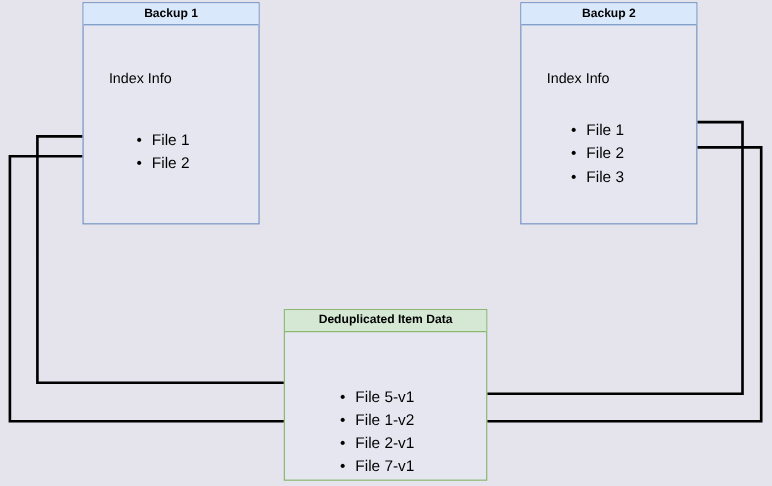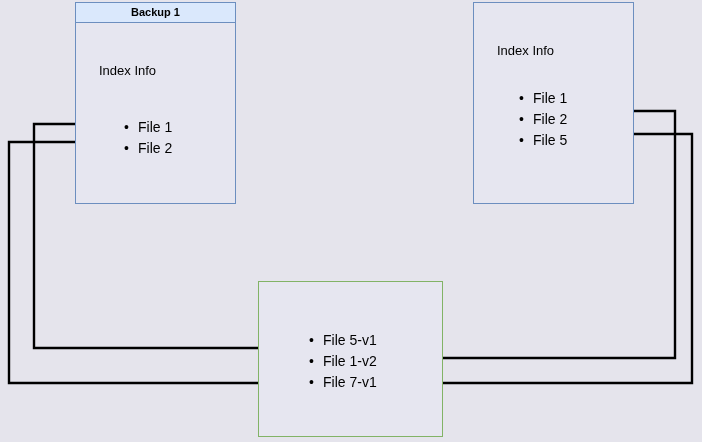--- a/index.html
+++ b/index.html
@@ -125,33 +125,36 @@
     <div class="node-body">
       <div class="body-title">Index Info</div>
       <ul class="file-list">
         <li>File 1</li>
         <li>File 2</li>
       </ul>
     </div>
   </div>
 
   <div class="node" id="backup2">
+    <div class="node-header">Backup 2</div>
     <div class="node-body">
       <div class="body-title">Index Info</div>
       <ul class="file-list">
         <li>File 1</li>
         <li>File 2</li>
-        <li>File 5</li>
+        <li>File 3</li>
       </ul>
     </div>
   </div>
 
   <div class="node green" id="dedup">
+    <div class="node-header">Deduplicated Item Data</div>
     <div class="node-body">
       <ul class="file-list">
         <li>File 5-v1</li>
         <li>File 1-v2</li>
+        <li>File 2-v1</li>
         <li>File 7-v1</li>
       </ul>
     </div>
   </div>
 
 </div>
 
 </body></html>

